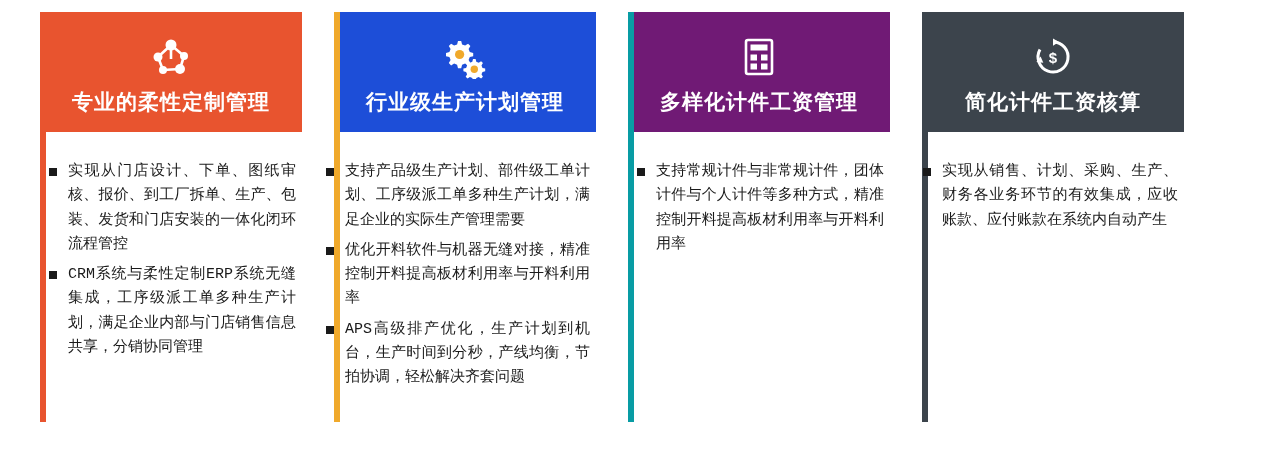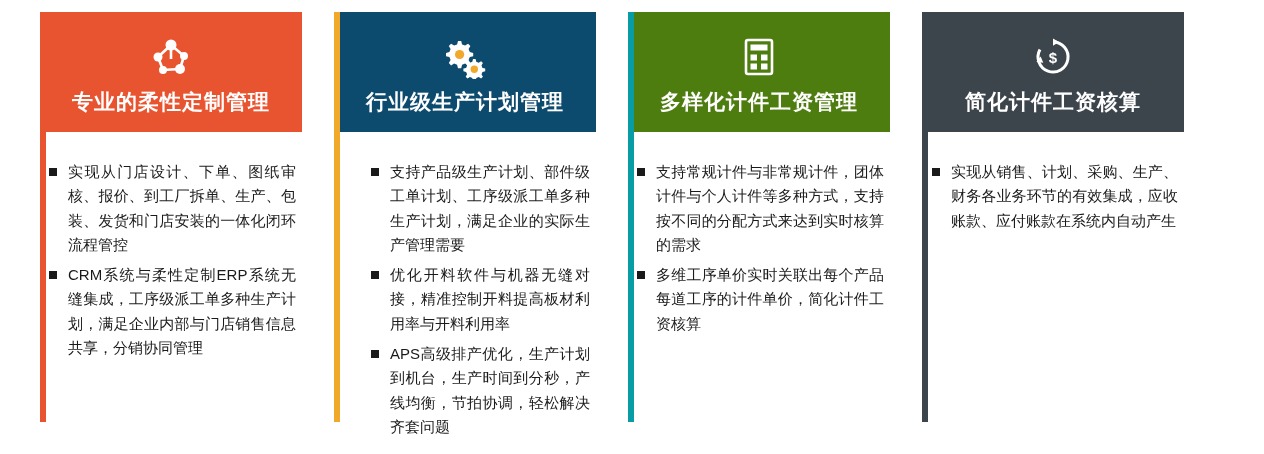--- a/index.html
+++ b/index.html
@@ -65,35 +65,36 @@
     margin: 0;
     padding: 28px 6px 0 26px;
   }
   .body-list li {
     position: relative;
     font-size: 15px;
     line-height: 1.62;
     color: #1a1a1a;
     margin-bottom: 6px;
     text-align: justify;
+    font-family: Liberation Mono, monospace;
   }
   .body-list li .bullet {
     position: absolute;
     left: -19px;
     top: 8px;
     width: 8px;
     height: 8px;
     background: #1a1a1a;
     display: block;
   }
   
   .col-1 .body-list { padding-left: 28px; }
-  .col-2 .body-list { padding-left: 24px; margin-left: 32px; }
+  .col-2 .body-list { padding-left: 11px; }
   .col-3 .body-list { padding-left: 28px; }
-  .col-4 .body-list { padding-left: 29px; }
+  .col-4 .body-list { padding-left: 20px; }
 </style>
 </head>
 <body>
 
 <div class="board">
 
   <div class="column col-1">
     <div class="accent-bar" style="background: rgb(232, 84, 47);"></div>
     <div class="card-head" style="background: rgb(232, 84, 47);">
       <span class="icon">
@@ -109,21 +110,21 @@
       <div class="title">专业的柔性定制管理</div>
     </div>
     <ul class="body-list">
       <li><span class="bullet"></span><span>实现从门店设计、下单、图纸审核、报价、到工厂拆单、生产、包装、发货和门店安装的一体化闭环流程管控</span></li>
       <li><span class="bullet"></span><span>CRM系统与柔性定制ERP系统无缝集成，工序级派工单多种生产计划，满足企业内部与门店销售信息共享，分销协同管理</span></li>
     </ul>
   </div>
 
   <div class="column col-2">
     <div class="accent-bar" style="background: rgb(240, 169, 43);"></div>
-    <div class="card-head" style="background: #0c4a6e;">
+    <div class="card-head" style="background: #1d4ed8;">
       <span class="icon">
         <svg width="46" height="44" viewBox="0 0 46 44">
           <g fill="#ffffff">
             <path d="M16 6 l3.2 0 .9 3.4 3 1.2 3-1.8 2.3 2.3 -1.8 3 1.2 3 3.4 .9 0 3.2 -3.4 .9 -1.2 3 1.8 3 -2.3 2.3 -3-1.8 -3 1.2 -.9 3.4 -3.2 0 -.9-3.4 -3-1.2 -3 1.8 -2.3-2.3 1.8-3 -1.2-3 -3.4-.9 0-3.2 3.4-.9 1.2-3 -1.8-3 2.3-2.3 3 1.8 3-1.2z"></path>
             <circle cx="17.6" cy="19.5" r="4.6" fill="#f0a92b"></circle>
             <path d="M31 24 l2.6 0 .7 2.7 2.4 1 2.4-1.4 1.8 1.8 -1.4 2.4 1 2.4 2.7 .7 0 2.6 -2.7 .7 -1 2.4 1.4 2.4 -1.8 1.8 -2.4-1.4 -2.4 1 -.7 2.7 -2.6 0 -.7-2.7 -2.4-1 -2.4 1.4 -1.8-1.8 1.4-2.4 -1-2.4 -2.7-.7 0-2.6 2.7-.7 1-2.4 -1.4-2.4 1.8-1.8 2.4 1.4 2.4-1z"></path>
             <circle cx="32.3" cy="34.3" r="3.7" fill="#f0a92b"></circle>
           </g>
         </svg>
       </span>
@@ -131,36 +132,35 @@
     </div>
     <ul class="body-list">
       <li><span class="bullet"></span><span>支持产品级生产计划、部件级工单计划、工序级派工单多种生产计划，满足企业的实际生产管理需要</span></li>
       <li><span class="bullet"></span><span>优化开料软件与机器无缝对接，精准控制开料提高板材利用率与开料利用率</span></li>
       <li><span class="bullet"></span><span>APS高级排产优化，生产计划到机台，生产时间到分秒，产线均衡，节拍协调，轻松解决齐套问题</span></li>
     </ul>
   </div>
 
   <div class="column col-3">
     <div class="accent-bar" style="background: rgb(8, 156, 164);"></div>
-    <div class="card-head" style="background: #4d7c0f;">
+    <div class="card-head" style="background: #701a75;">
       <span class="icon">
         <svg width="42" height="44" viewBox="0 0 42 44">
           <rect x="8" y="5" width="26" height="34" rx="2" fill="none" stroke="#ffffff" stroke-width="2.6"></rect>
           <rect x="12.5" y="9.5" width="17" height="6" fill="#ffffff"></rect>
           <rect x="12.5" y="19.5" width="6.5" height="6" fill="#ffffff"></rect>
           <rect x="23" y="19.5" width="6.5" height="6" fill="#ffffff"></rect>
           <rect x="12.5" y="28.5" width="6.5" height="6" fill="#ffffff"></rect>
           <rect x="23" y="28.5" width="6.5" height="6" fill="#ffffff"></rect>
         </svg>
       </span>
       <div class="title">多样化计件工资管理</div>
     </div>
     <ul class="body-list">
-      <li><span class="bullet"></span><span>支持常规计件与非常规计件，团体计件与个人计件等多种方式，支持按不同的分配方式来达到实时核算的需求</span></li>
-      <li><span class="bullet"></span><span>多维工序单价实时关联出每个产品每道工序的计件单价，简化计件工资核算</span></li>
+      <li><span class="bullet"></span><span>支持常规计件与非常规计件，团体计件与个人计件等多种方式，精准控制开料提高板材利用率与开料利用率</span></li>
     </ul>
   </div>
 
   <div class="column col-4">
     <div class="accent-bar" style="background: rgb(60, 68, 76);"></div>
     <div class="card-head" style="background: rgb(60, 68, 76);">
       <span class="icon">
         <svg width="44" height="44" viewBox="0 0 44 44">
           <path d="M22 7 a15 15 0 1 1 -13 7.6" fill="none" stroke="#ffffff" stroke-width="3"></path>
           <path d="M22 3.5 l6 3.6 -6 3.6 z" fill="#ffffff"></path>

